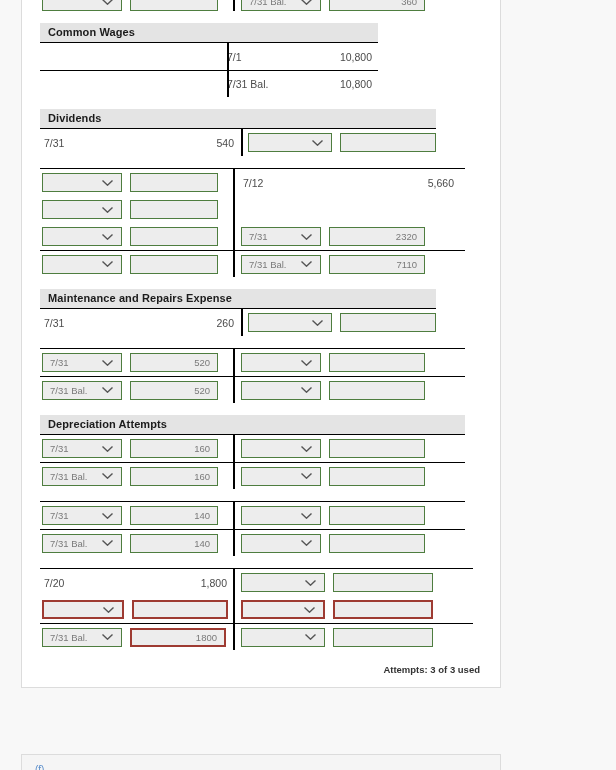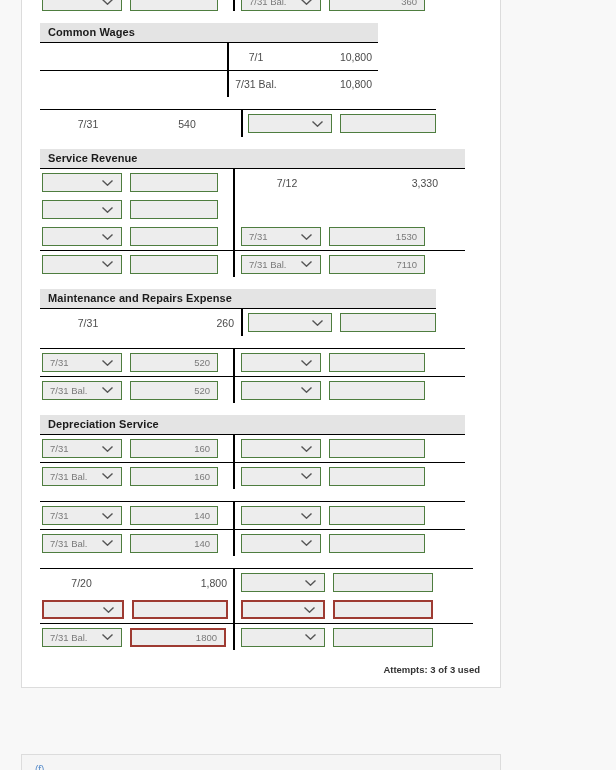--- a/index.html
+++ b/index.html
@@ -57,21 +57,20 @@
 
   .side { display: flex; align-items: center; }
   .side.left  { }
   .side.right { }
 
   
   .txt-date {
     font-size: 10.5px;
     color: #4b4b4b;
     padding-left: 2px;
-    text-align: center;
   }
   .txt-amt {
     font-size: 10.5px;
     color: #4b4b4b;
     text-align: right;
     padding-right: 6px;
   }
 
   
   .sel, .amt {
@@ -181,65 +180,65 @@
               <div class="side left" style="width:187px;gap:8px;padding-left:2px;"></div>
               <div class="side right" style="gap:8px;padding-left:8px;">
                 <div class="txt-date" style="width:60px;">7/31 Bal.</div>
                 <div class="txt-amt" style="width:85px;">10,800</div>
               </div>
             </div>
           </div>
         </div>
         <div class="spacer"></div>
         <div class="taccount" style="width:396px;">
+          <div class="acct-header">Dividends</div>
           <div class="acct-body">
             <div class="row">
               <div class="stem" style="left:201px;"></div>
               <div class="side left" style="width:201px;gap:8px;padding-left:2px;">
                 <div class="txt-date" style="width:90px;">7/31</div>
-                <div class="txt-amt" style="width:100px;text-align:center;">540</div>
+                <div class="txt-amt" style="width:100px;">540</div>
               </div>
               <div class="side right" style="gap:8px;padding-left:8px;">
                 <div class="sel" style="width:84px;">
                   <span></span>
                   <span class="chev">
                     <svg width="11" height="6" viewBox="0 0 11 6">
                       <path d="M0.5 0.5 L5.5 5.2 L10.5 0.5" fill="none" stroke="#555" stroke-width="1.4"></path>
                     </svg>
                   </span>
                 </div>
                 <div class="amt" style="width:96px;">
                   <span></span>
                 </div>
               </div>
             </div>
           </div>
         </div>
         <div class="spacer"></div>
         <div class="taccount" style="width:425px;">
-          <div class="acct-header">Service Revenue</div>
-          <div class="acct-body">
-            <div class="row">
-              <div class="stem" style="left:193px;"></div>
-              <div class="side left" style="width:193px;gap:8px;padding-left:2px;">
-                <div class="sel" style="width:80px;">
-                  <span></span>
-                  <span class="chev">
-                    <svg width="11" height="6" viewBox="0 0 11 6">
-                      <path d="M0.5 0.5 L5.5 5.2 L10.5 0.5" fill="none" stroke="#555" stroke-width="1.4"></path>
-                    </svg>
-                  </span>
-                </div>
-                <div class="amt" style="width:88px;">
-                  <span></span>
-                </div>
-              </div>
-              <div class="side right" style="gap:8px;padding-left:8px;">
+          <div class="acct-body">
+            <div class="row">
+              <div class="stem" style="left:193px;"></div>
+              <div class="side left" style="width:193px;gap:8px;padding-left:2px;">
+                <div class="sel" style="width:80px;">
+                  <span></span>
+                  <span class="chev">
+                    <svg width="11" height="6" viewBox="0 0 11 6">
+                      <path d="M0.5 0.5 L5.5 5.2 L10.5 0.5" fill="none" stroke="#555" stroke-width="1.4"></path>
+                    </svg>
+                  </span>
+                </div>
+                <div class="amt" style="width:88px;">
+                  <span></span>
+                </div>
+              </div>
+              <div class="side right" style="gap:24px;padding-left:8px;">
                 <div class="txt-date" style="width:90px;">7/12</div>
-                <div class="txt-amt" style="width:105px;">3,330</div>
+                <div class="txt-amt" style="width:105px;">5,660</div>
               </div>
             </div>
             <div class="row">
               <div class="stem" style="left:193px;"></div>
               <div class="side left" style="width:193px;gap:8px;padding-left:2px;">
                 <div class="sel" style="width:80px;">
                   <span></span>
                   <span class="chev">
                     <svg width="11" height="6" viewBox="0 0 11 6">
                       <path d="M0.5 0.5 L5.5 5.2 L10.5 0.5" fill="none" stroke="#555" stroke-width="1.4"></path>
@@ -269,21 +268,21 @@
               <div class="side right" style="gap:8px;padding-left:8px;">
                 <div class="sel" style="width:80px;">
                   <span>7/31</span>
                   <span class="chev">
                     <svg width="11" height="6" viewBox="0 0 11 6">
                       <path d="M0.5 0.5 L5.5 5.2 L10.5 0.5" fill="none" stroke="#555" stroke-width="1.4"></path>
                     </svg>
                   </span>
                 </div>
                 <div class="amt" style="width:96px;">
-                  <span>1530</span>
+                  <span>2320</span>
                 </div>
               </div>
             </div>
             <div class="row ruled">
               <div class="stem" style="left:193px;"></div>
               <div class="side left" style="width:193px;gap:8px;padding-left:2px;">
                 <div class="sel" style="width:80px;">
                   <span></span>
                   <span class="chev">
                     <svg width="11" height="6" viewBox="0 0 11 6">
@@ -395,21 +394,21 @@
                 </div>
                 <div class="amt" style="width:96px;">
                   <span></span>
                 </div>
               </div>
             </div>
           </div>
         </div>
         <div class="spacer"></div>
         <div class="taccount" style="width:425px;">
-          <div class="acct-header">Depreciation Service</div>
+          <div class="acct-header">Depreciation Attempts</div>
           <div class="acct-body">
             <div class="row">
               <div class="stem" style="left:193px;"></div>
               <div class="side left" style="width:193px;gap:8px;padding-left:2px;">
                 <div class="sel" style="width:80px;">
                   <span>7/31</span>
                   <span class="chev">
                     <svg width="11" height="6" viewBox="0 0 11 6">
                       <path d="M0.5 0.5 L5.5 5.2 L10.5 0.5" fill="none" stroke="#555" stroke-width="1.4"></path>
                     </svg>

